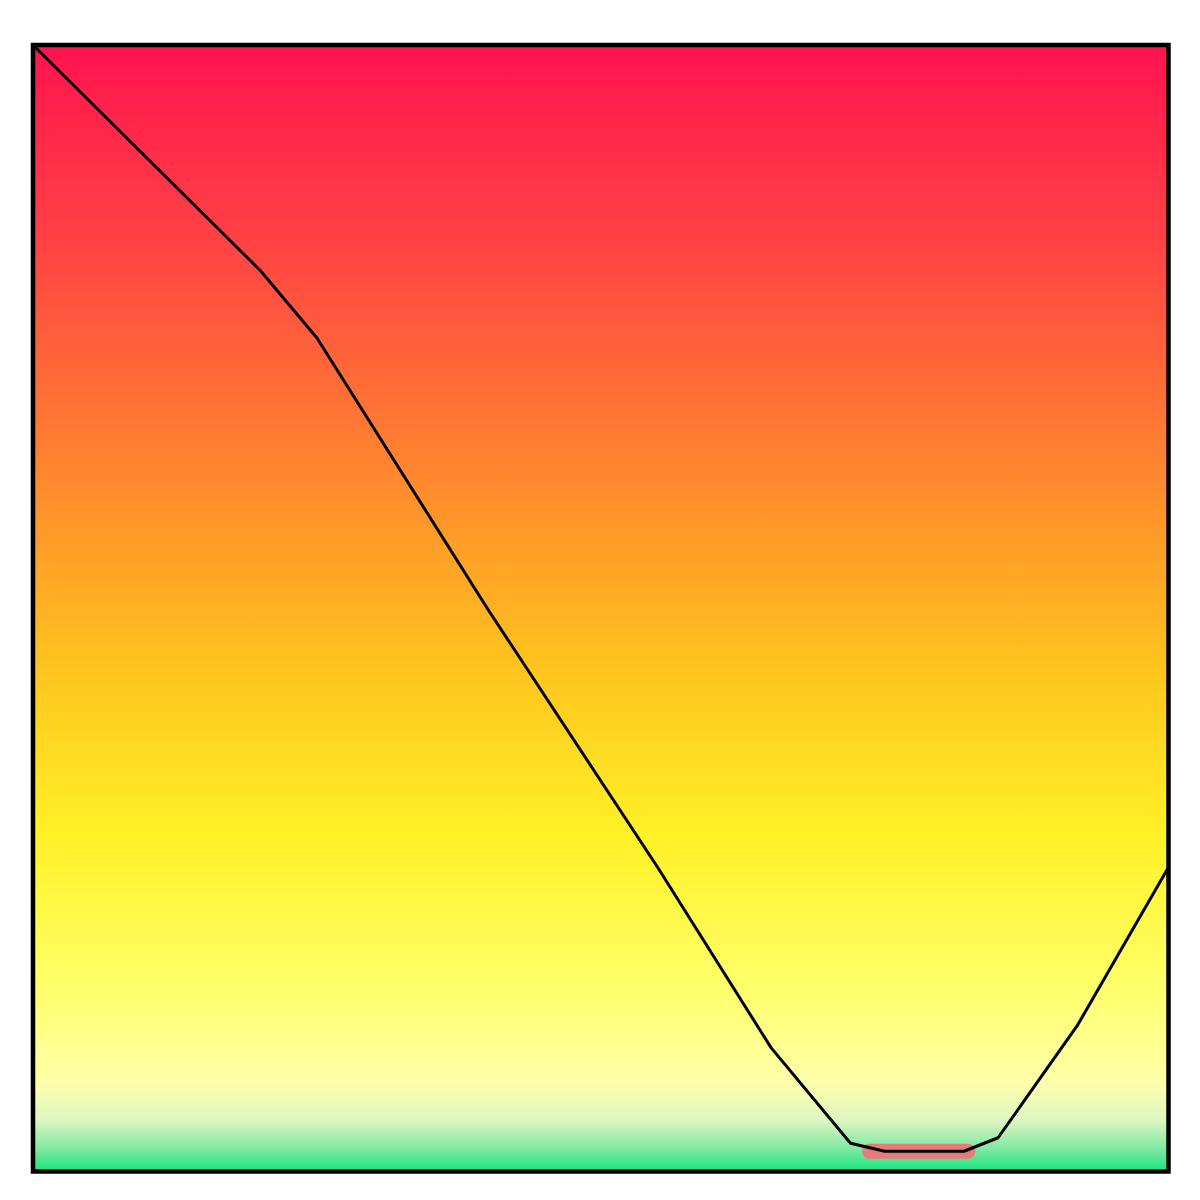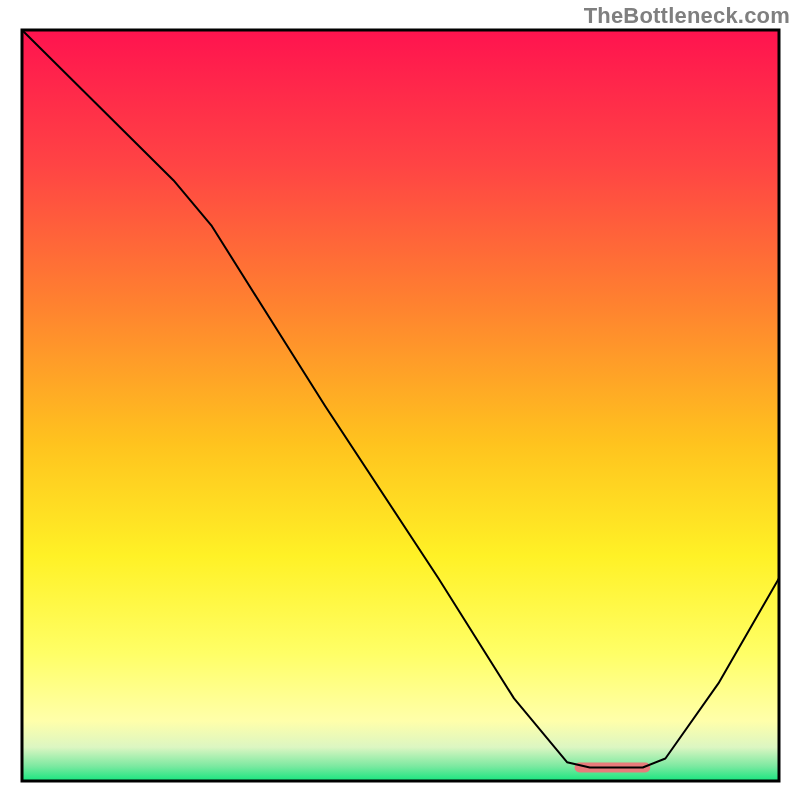--- a/index.html
+++ b/index.html
@@ -30,21 +30,20 @@
     position: absolute;
     left: 0;
     top: 0;
   }
 </style>
 </head>
 <body>
 
 <div class="frame">
 
-  <div class="attribution">TheBottleneck.com</div>
 
   <svg class="chart" width="800" height="800" viewBox="0 0 800 800">
     <defs>
       <linearGradient id="bg-grad" x1="0" y1="0" x2="0" y2="1">
 
       <stop offset="0%" stop-color="#ff134f"></stop>
           <stop offset="18%" stop-color="#ff4444"></stop>
           <stop offset="36%" stop-color="#ff8030"></stop>
           <stop offset="55.00000000000001%" stop-color="#ffc31e"></stop>
           <stop offset="70%" stop-color="#fff126"></stop>

